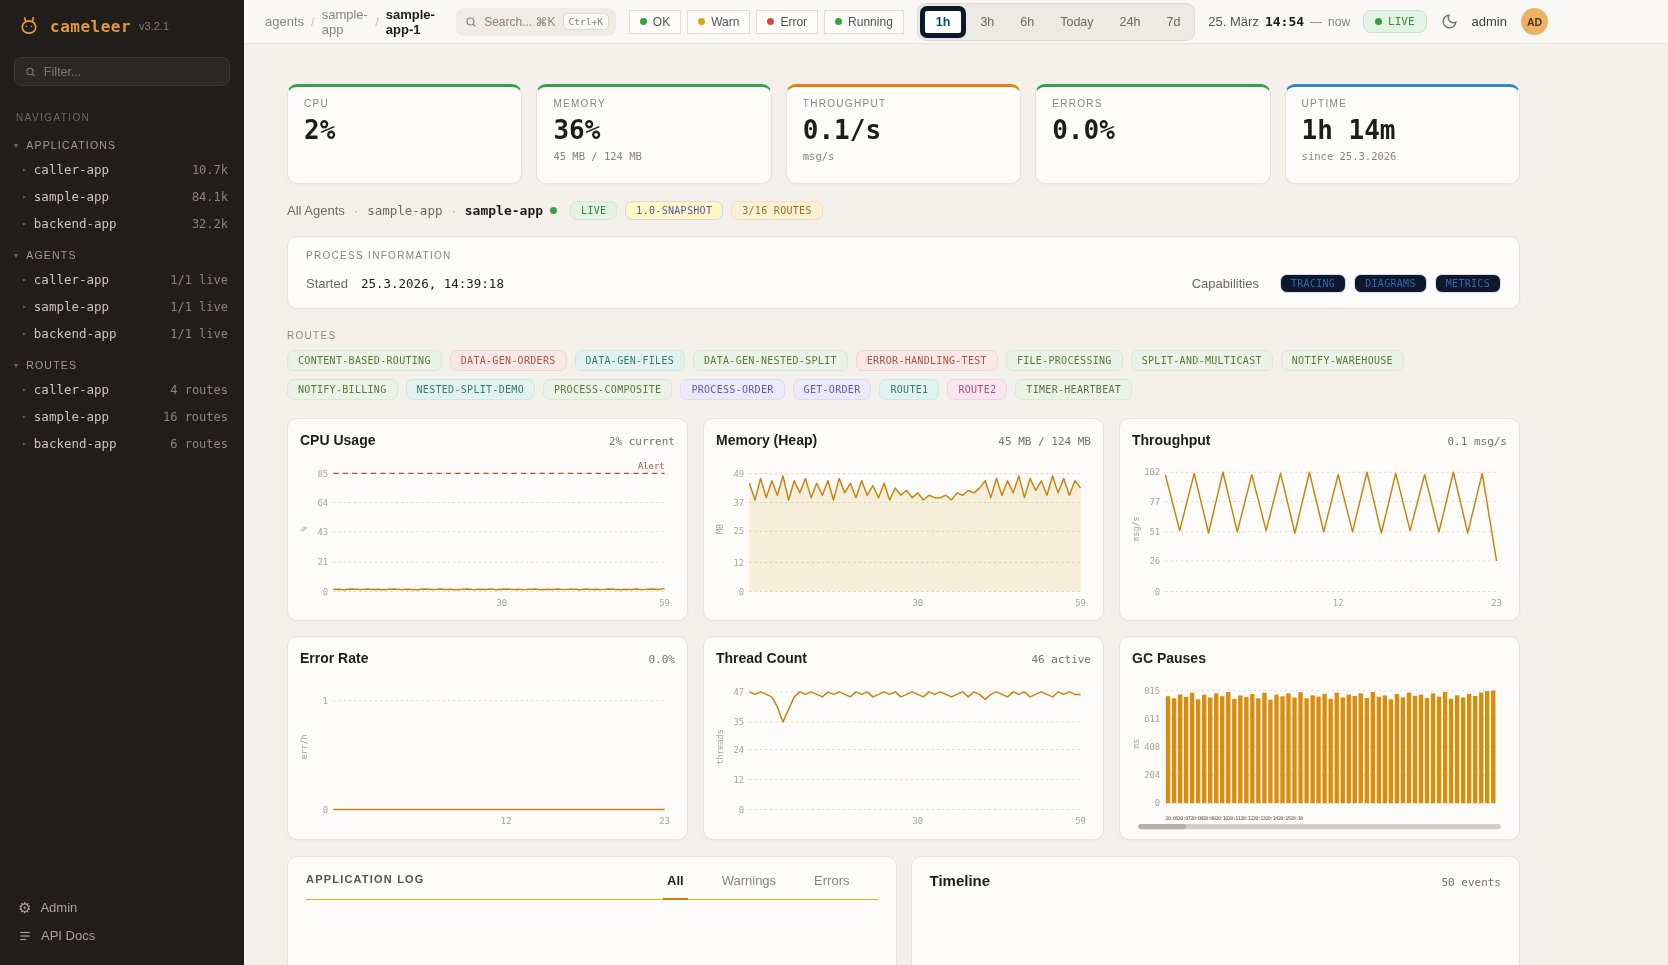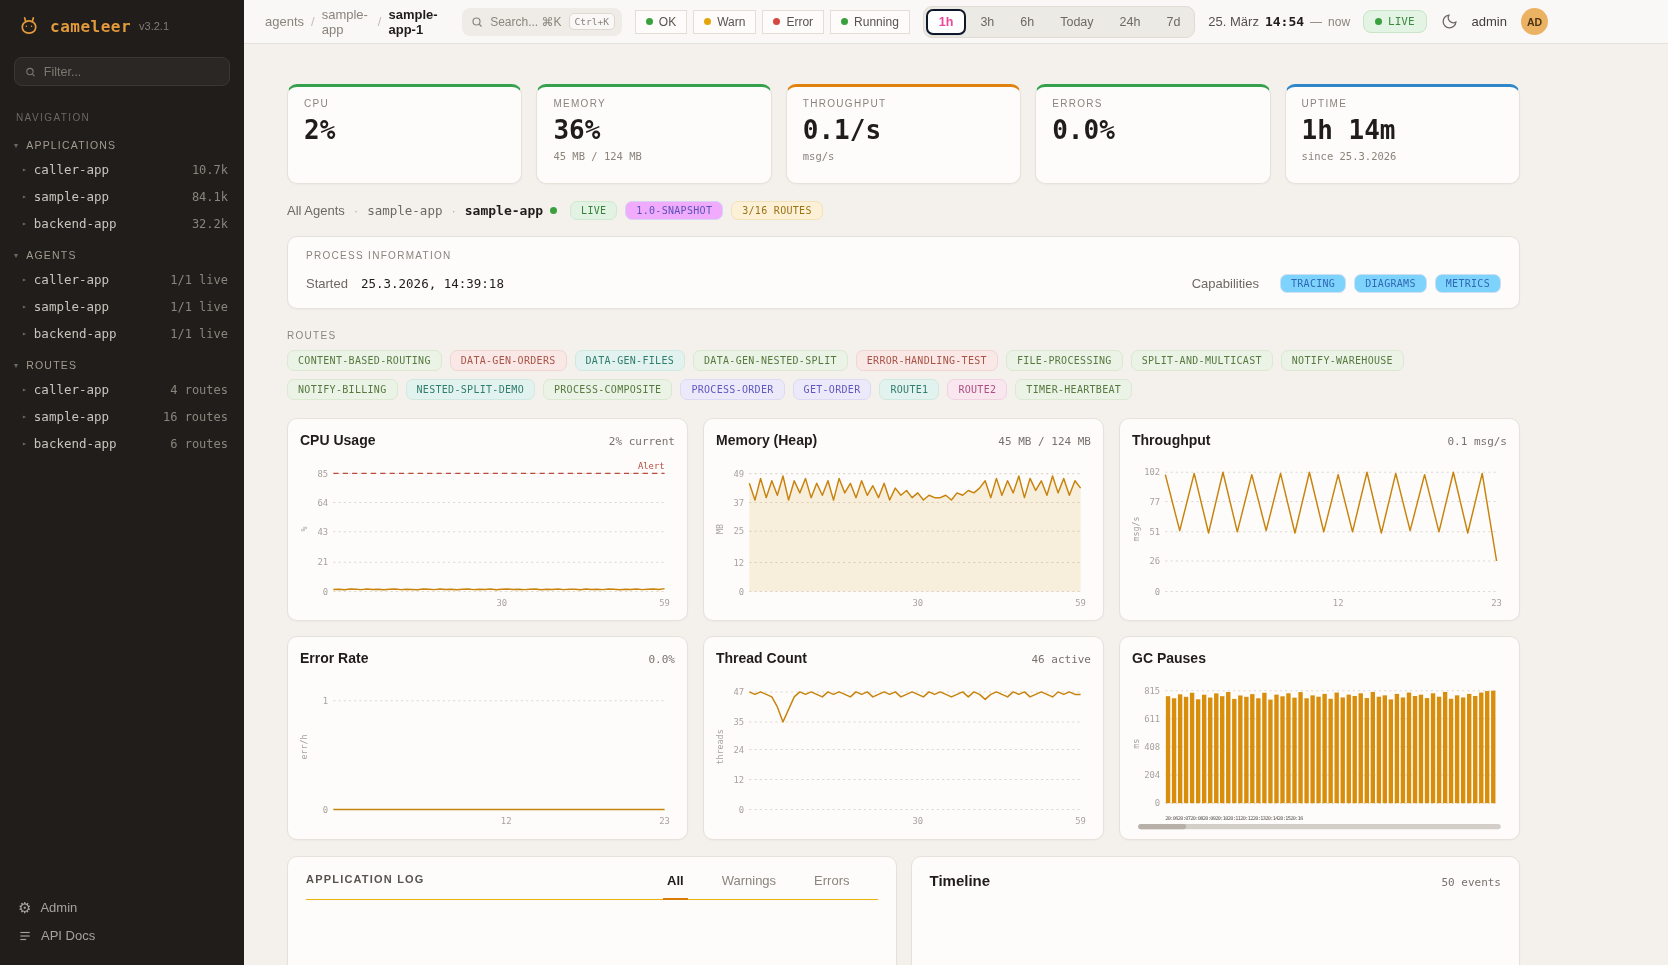--- a/index.html
+++ b/index.html
@@ -33,21 +33,21 @@
   .bc-item.cur{color:#1f1c1a;font-weight:700}
   .bc-sep{color:#c4beb5}
   .searchbox{width:180px;height:28px;background:#efece7;border-radius:8px;display:flex;align-items:center;gap:7px;padding:0 7px 0 9px;color:#8a847d;font-size:12px;cursor:text}
   .searchbox .ph{flex:1;white-space:nowrap;overflow:hidden}
   .kbd{font-family:"DejaVu Sans Mono",monospace;font-size:9.5px;color:#8a847d;background:#faf8f6;border:1px solid #ddd8d0;border-radius:5px;padding:2px 5px}
   .fchips{display:flex;gap:6px}
   .fchip{display:flex;align-items:center;gap:6px;background:#fdfcfa;border:1px solid #e2ddd5;border-radius:0;padding:4px 10px;font-size:12px;color:#57534e;cursor:pointer;white-space:nowrap}
   .dot{width:7px;height:7px;border-radius:50%;flex-shrink:0}
   .time-group{display:flex;background:#eceae5;border:1px solid #e0dbd3;border-radius:9px;padding:2px;gap:2px}
   .time-btn{padding:4px 11px;font-size:12.5px;color:#6d6862;border-radius:7px;background:transparent;border:1px solid transparent;cursor:pointer;font-family:"Liberation Sans",sans-serif}
-  .time-btn.active{background:#fff;border:2px solid #0f172a;color:#ec4899;font-weight:700;box-shadow:0 1px 1px rgba(0,0,0,.06)}
+  .time-btn.active{background:#fff;border:5px solid #0f172a;color:#0c4a6e;font-weight:700;box-shadow:0 1px 1px rgba(0,0,0,.06)}
   .date-group{display:flex;align-items:center;gap:6px;white-space:nowrap;cursor:pointer}
   .date-d{color:#57534e;font-size:13px}
   .date-t{color:#1f1c1a;font-weight:700;font-size:13px}
   .date-sep,.date-now{color:#8a847d;font-size:12px}
   .right-cluster{margin-left:auto;display:flex;align-items:center;gap:14px}
   .live-pill{display:flex;align-items:center;gap:6px;background:#e3f3e4;border:1px solid #c8e5ca;border-radius:8px;padding:4px 11px;font-size:11px;color:#3d8b40;font-family:"DejaVu Sans Mono",monospace}
   .moon-btn{background:none;border:none;cursor:pointer;display:flex;align-items:center}
   .user-name{font-size:13px;color:#44403c}
   .avatar{width:27px;height:27px;border-radius:50%;background:#ecb264;color:#4a3415;font-size:10.5px;font-weight:700;display:flex;align-items:center;justify-content:center;cursor:pointer}
 
@@ -62,23 +62,23 @@
   .stat-sub{font-size:10.5px;color:#8a847d;margin-top:5px}
 
   .agent-bar{margin-top:17px;display:flex;align-items:center;gap:9px}
   .crumb-link{color:#6d6862;font-size:13px;cursor:pointer}
   .crumb-link-mono{color:#6d6862;font-size:12.5px;cursor:pointer;font-family:"DejaVu Sans Mono",monospace}
   .crumb-current{color:#1f1c1a;font-weight:700;font-size:13px;font-family:"DejaVu Sans Mono",monospace;display:flex;align-items:center;gap:7px}
   .crumb-sep{color:#b0aaa2}
   .agent-badges{display:flex;gap:8px;margin-left:4px}
   .badge{font-family:"DejaVu Sans Mono",monospace;font-size:10px;padding:3px 10px;border-radius:7px;border:1px solid transparent;letter-spacing:.3px;white-space:nowrap}
   .badge-green{background:#e2f3e3;color:#37823b;border-color:#cfe8d0}
-  .badge-indigo{background:#f0abfc;color:#5a52b8;border-color:#d6d4f0}
+  .badge-indigo{background:#fef9c3;color:#5a52b8;border-color:#d6d4f0}
   .badge-amber{background:#fcf0d7;color:#9c7213;border-color:#f2e2b8}
-  .badge-blue{background:#7dd3fc;color:#3168b5;border-color:#cfe0f2}
+  .badge-blue{background:#0f172a;color:#3168b5;border-color:#cfe0f2}
   .live-dot{width:7px;height:7px;border-radius:50%;background:#3aa03e;display:inline-block}
 
   .process-card{margin-top:16px;padding:13px 18px 15px}
   .pc-title{font-size:10px;letter-spacing:1.3px;color:#8a847d}
   .pc-row{display:flex;align-items:center;margin-top:13px}
   .pc-label{color:#6d6862;font-size:13px;margin-right:13px}
   .pc-value{font-family:"DejaVu Sans Mono",monospace;font-size:12.5px;color:#1f1c1a}
   .pc-caps{margin-left:auto;display:flex;align-items:center;gap:19px}
 
   .routes-label{margin-top:21px;font-size:10px;letter-spacing:1.3px;color:#8a847d}

